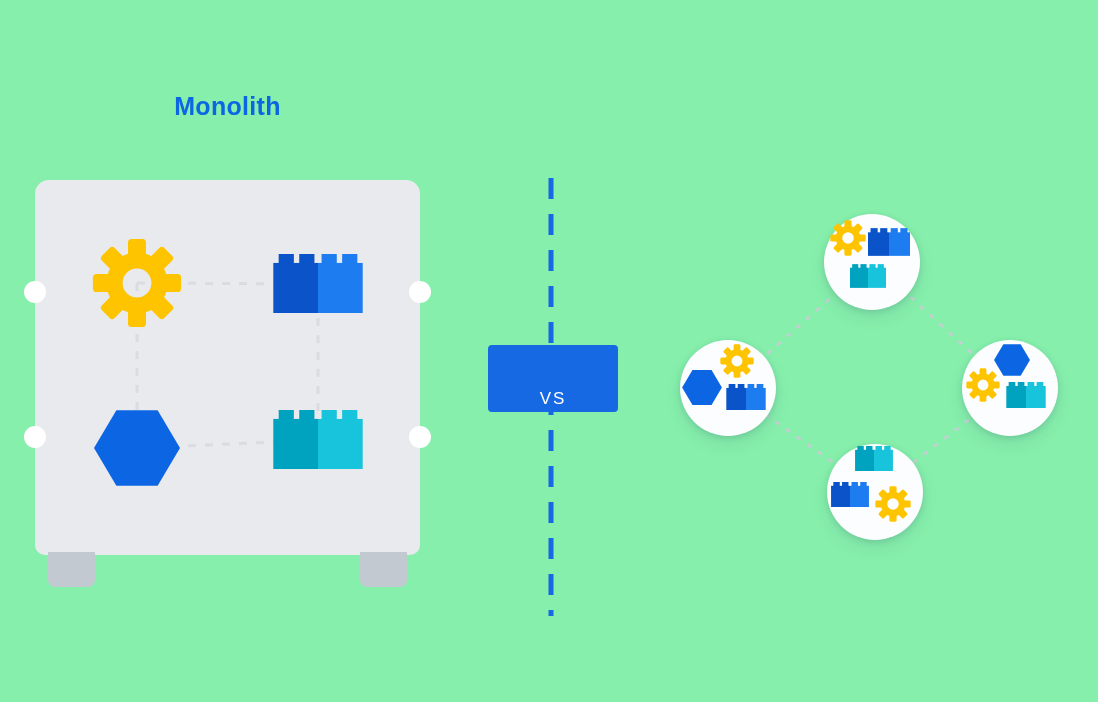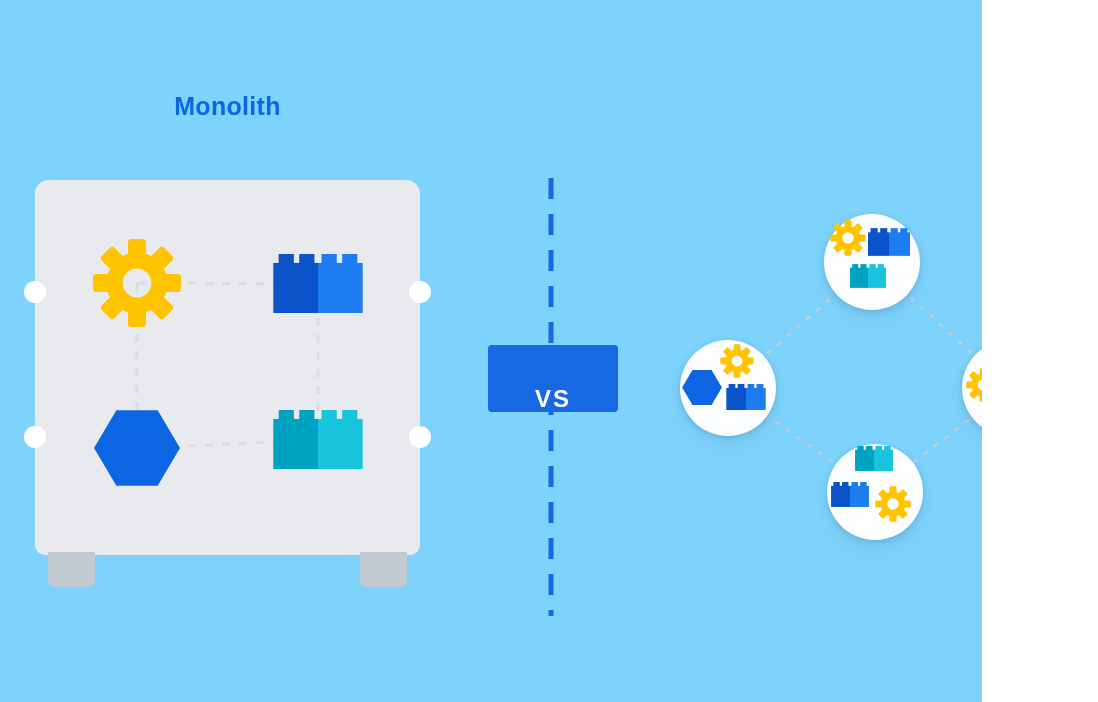--- a/index.html
+++ b/index.html
@@ -1,23 +1,23 @@
 <!DOCTYPE html>
 <html><head>
 <meta charset="utf-8">
 <style>
   * { margin: 0; padding: 0; box-sizing: border-box; }
   html, body { background: #ffffff; }
   body { font-family: "Liberation Sans", sans-serif; }
 
   .canvas {
     position: relative;
-    width: 982px;
+    width: 1098px;
     height: 702px;
-    background: #7dd3fc;
+    background: #86efac;
     overflow: hidden;
   }
 
   
   .title {
     position: absolute;
     top: 92px;
     font-size: 25px;
     font-weight: 700;
     color: #0C66E4;
@@ -59,22 +59,22 @@
   .vs-badge {
     position: absolute;
     left: 488px; top: 345px;
     width: 130px; height: 67px;
     background: #1668E3;
     border-radius: 4px;
     display: flex; align-items: center; justify-content: center;
   }
   .vs-badge span {
     color: #ffffff;
-    font-size: 24px;
-    font-weight: 700;
+    font-size: 17px;
+    font-weight: 400;
     letter-spacing: 2px;
     margin-top: 40px;
   }
 
   
   .services { position: absolute; left: 660px; top: 194px; width: 418px; height: 366px; }
   .svc-links { position: absolute; left: 0; top: 0; }
   .node {
     position: absolute;
     width: 96px; height: 96px;

